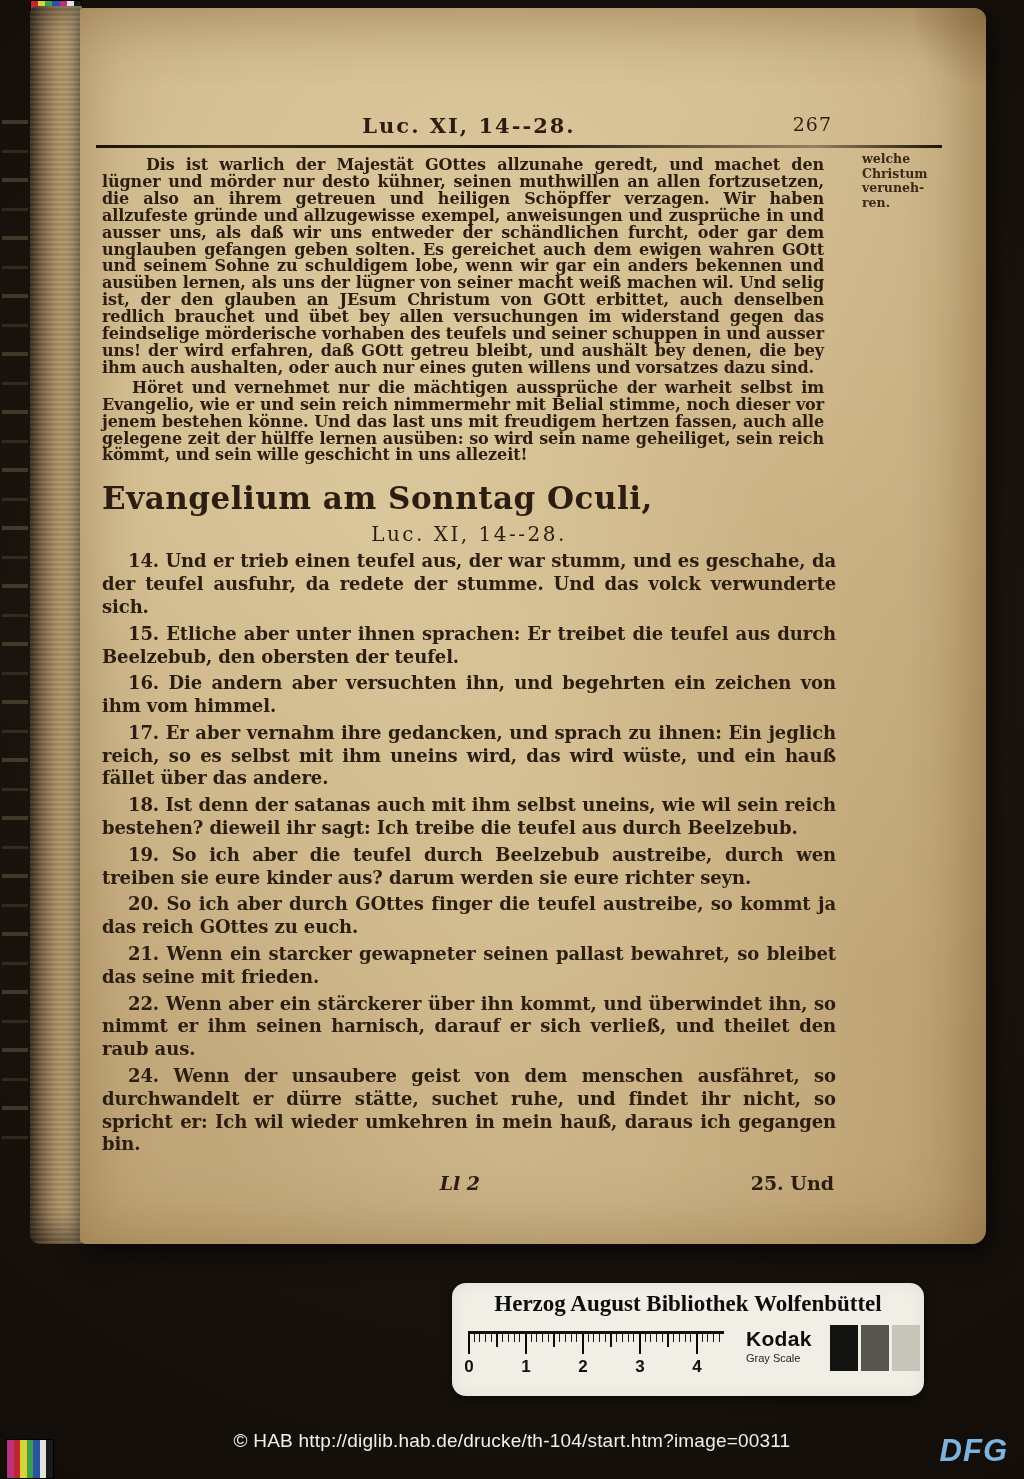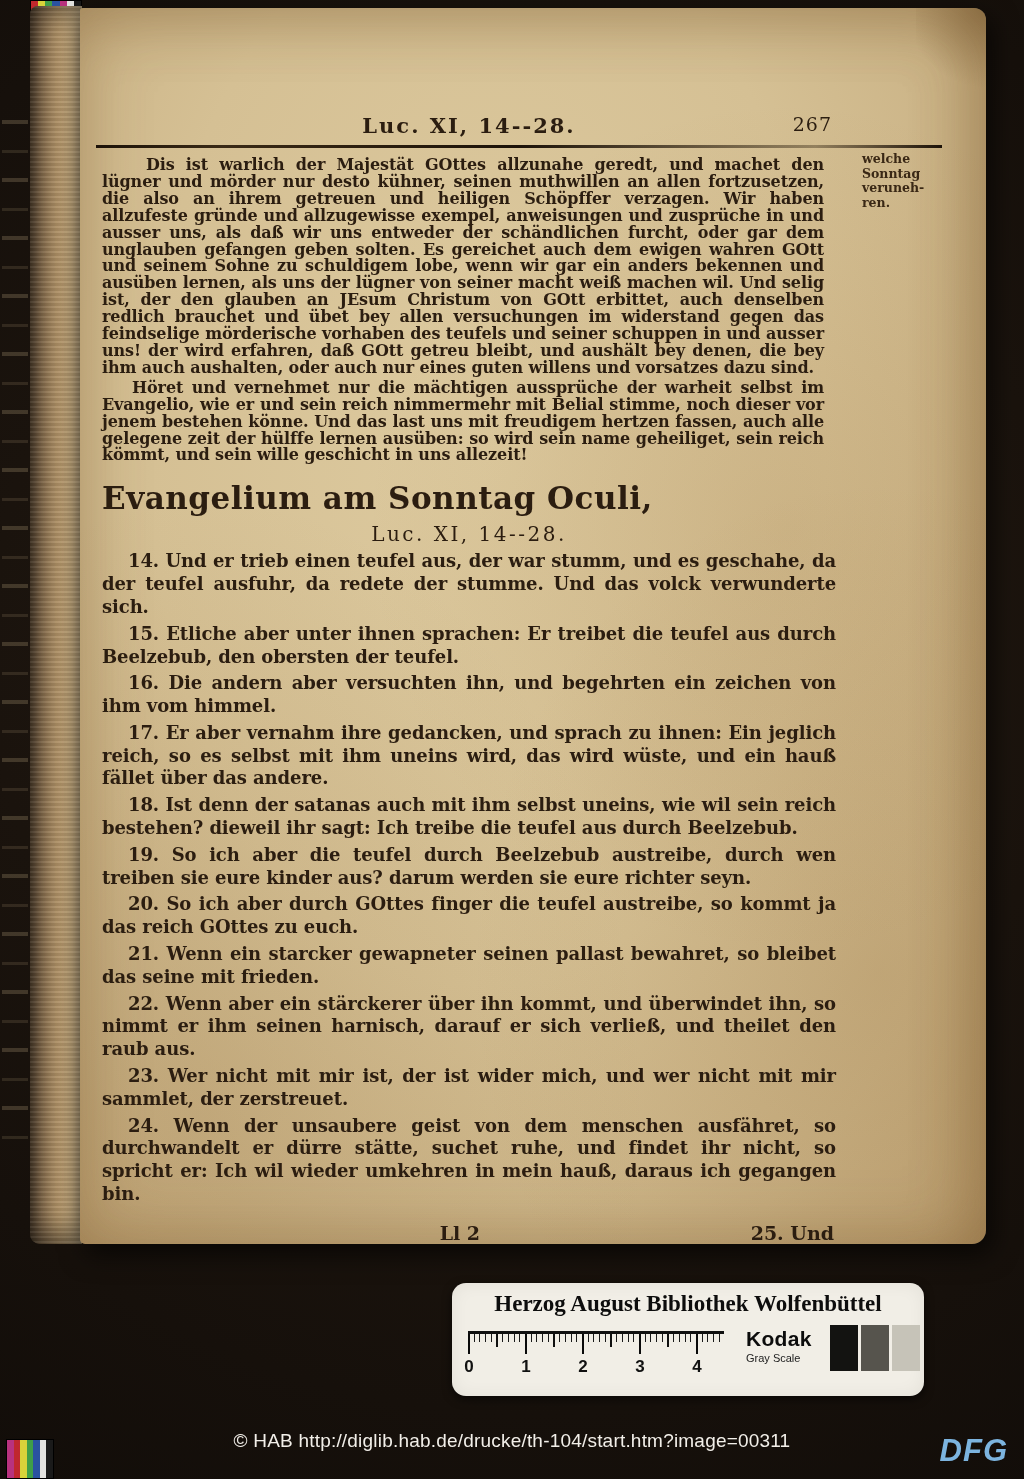--- a/index.html
+++ b/index.html
@@ -54,21 +54,21 @@
   .margin-note span{display:block;}
 
   .heading{margin:16px 0 0 0;text-align:left;font-size:31px;font-weight:700;letter-spacing:.5px;}
   .subheading{margin:6px 0 0 0;text-align:center;font-size:20px;font-weight:500;letter-spacing:2.5px;}
 
   .verses{margin-top:0;}
   .verse{margin:4px 0 0 0;text-align:justify;font-weight:700;font-size:18px;line-height:22.8px;text-indent:26px;letter-spacing:-.1px;}
   .vnum{font-weight:700;}
 
   .page-foot{position:relative;margin-top:16px;height:28px;font-weight:700;font-size:19px;}
-  .sig{position:absolute;left:46%;}
+  .sig{position:absolute;left:46%;font-style:italic;}
   .catch{position:absolute;right:2px;}
 
   
   .label-card{position:absolute;left:452px;top:1283px;width:472px;height:113px;background:#f1eee6;
       border-radius:14px;box-shadow:0 3px 10px rgba(0,0,0,.6), inset 0 0 18px rgba(0,0,0,.06);}
   .label-title{margin-top:8px;text-align:center;font-family:"Liberation Serif",serif;font-weight:700;font-size:23px;color:#0d0d0d;}
 
   .ruler{position:absolute;left:16px;top:48px;width:256px;height:46px;}
   .ruler-line{position:absolute;left:0;top:0;width:100%;height:3px;background:#101010;}
   .ruler-mm{position:absolute;left:0;top:3px;width:100%;height:8px;
@@ -111,21 +111,21 @@
   </div>
 
   <div class="ghost-edge"></div>
 
   <div class="book-edge"></div>
 
   <div class="page">
 
     <div class="margin-note">
       <span>welche</span>
-      <span>Sonntag</span>
+      <span>Christum</span>
       <span>veruneh-</span>
       <span>ren.</span>
     </div>
 
     <div class="text-col">
 
       <div class="page-header">
         <span class="running-title">Luc. XI, 14--28.</span>
         <span class="page-number">267</span>
       </div>
@@ -141,21 +141,20 @@
       <div class="verses">
         <p class="verse"><span class="vnum">14.</span> <span>Und er trieb einen teufel aus, der war stumm, und es geschahe, da der teufel ausfuhr, da redete der stumme. Und das volck verwunderte sich.</span></p>
         <p class="verse"><span class="vnum">15.</span> <span>Etliche aber unter ihnen sprachen: Er treibet die teufel aus durch Beelzebub, den obersten der teufel.</span></p>
         <p class="verse"><span class="vnum">16.</span> <span>Die andern aber versuchten ihn, und begehrten ein zeichen von ihm vom himmel.</span></p>
         <p class="verse"><span class="vnum">17.</span> <span>Er aber vernahm ihre gedancken, und sprach zu ihnen: Ein jeglich reich, so es selbst mit ihm uneins wird, das wird wüste, und ein hauß fället über das andere.</span></p>
         <p class="verse"><span class="vnum">18.</span> <span>Ist denn der satanas auch mit ihm selbst uneins, wie wil sein reich bestehen? dieweil ihr sagt: Ich treibe die teufel aus durch Beelzebub.</span></p>
         <p class="verse"><span class="vnum">19.</span> <span>So ich aber die teufel durch Beelzebub austreibe, durch wen treiben sie eure kinder aus? darum werden sie eure richter seyn.</span></p>
         <p class="verse"><span class="vnum">20.</span> <span>So ich aber durch GOttes finger die teufel austreibe, so kommt ja das reich GOttes zu euch.</span></p>
         <p class="verse"><span class="vnum">21.</span> <span>Wenn ein starcker gewapneter seinen pallast bewahret, so bleibet das seine mit frieden.</span></p>
         <p class="verse"><span class="vnum">22.</span> <span>Wenn aber ein stärckerer über ihn kommt, und überwindet ihn, so nimmt er ihm seinen harnisch, darauf er sich verließ, und theilet den raub aus.</span></p>
-        <p class="verse"><span class="vnum">23.</span> <span>Wer nicht mit mir ist, der ist wider mich, und wer nicht mit mir sammlet, der zerstreuet.</span></p>
         <p class="verse"><span class="vnum">24.</span> <span>Wenn der unsaubere geist von dem menschen ausfähret, so durchwandelt er dürre stätte, suchet ruhe, und findet ihr nicht, so spricht er: Ich wil wieder umkehren in mein hauß, daraus ich gegangen bin.</span></p>
       </div>
 
       <div class="page-foot">
         <span class="sig">Ll 2</span>
         <span class="catch">25. Und</span>
       </div>
 
     </div>
   </div>

